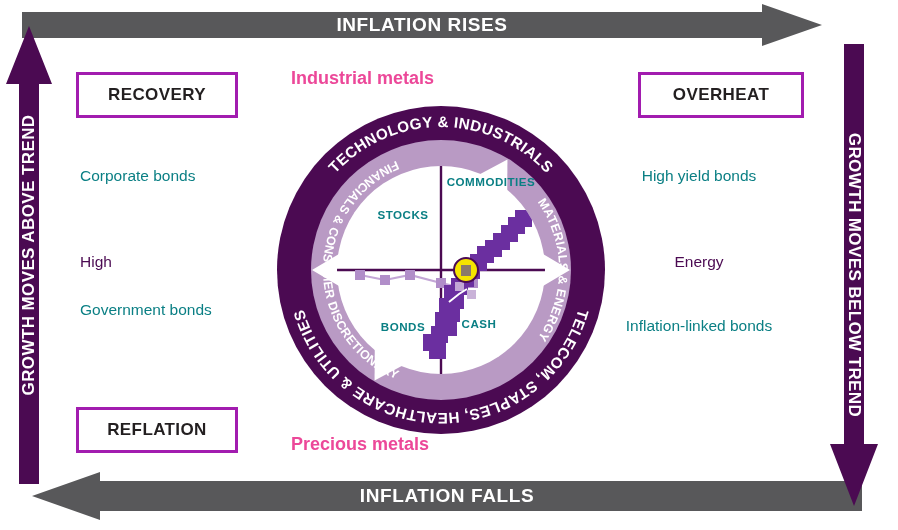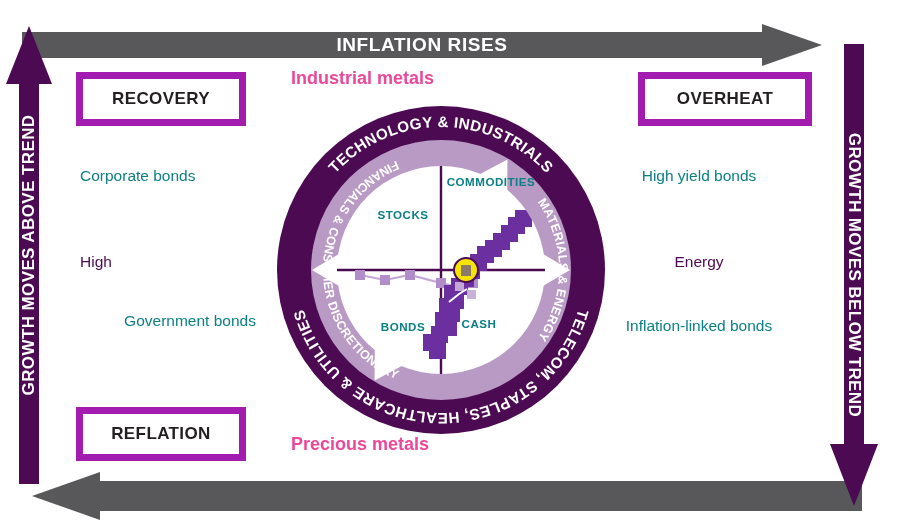--- a/index.html
+++ b/index.html
@@ -9,56 +9,56 @@
   }
   .stage{position:absolute;inset:0;}
 
   
   .harrow{position:absolute;display:flex;align-items:center;justify-content:center;}
   .harrow svg{position:absolute;inset:0;}
   .harrow .lbl{
     position:relative;z-index:2;color:#ffffff;font-weight:bold;
     font-size:19px;letter-spacing:.6px;
   }
-  #arrow-top{left:22px;top:24px;width:800px;height:42px;}
+  #arrow-top{left:22px;top:4px;width:800px;height:42px;}
   #arrow-bottom{left:32px;top:472px;width:830px;height:48px;}
 
   
   .varrow{position:absolute;}
   .varrow svg{position:absolute;inset:0;}
   .varrow .vlbl{
     position:absolute;left:50%;top:50%;
     color:#ffffff;font-weight:bold;font-size:17px;letter-spacing:.4px;
     white-space:nowrap;z-index:2;
   }
   #arrow-left{left:6px;top:26px;width:46px;height:458px;}
   #arrow-left .vlbl{transform:translate(-50%,-50%) rotate(-90deg);}
   #arrow-right{left:830px;top:44px;width:48px;height:462px;}
   #arrow-right .vlbl{transform:translate(-50%,-50%) rotate(90deg);}
 
   
   .phase-box{
-    position:absolute;border:7px solid #a21caf;background:#fff;
+    position:absolute;border:3px solid #a21caf;background:#fff;
     display:flex;align-items:center;justify-content:center;
     color:#231f20;font-weight:bold;font-size:17px;letter-spacing:.4px;
   }
   #box-recovery  {left:76px; top:72px;  width:156px;height:40px;}
   #box-overheat  {left:638px;top:72px;  width:160px;height:40px;}
   #box-reflation {left:76px; top:407px; width:156px;height:40px;}
   #box-stagflation{left:638px;top:407px;width:160px;height:40px;}
 
   
   .asset{position:absolute;font-weight:normal;font-size:15.5px;line-height:1.28;}
   .asset.teal{color:#0a7f84;}
   .asset.purple{color:#4b0a52;}
   .side-left  .asset{left:80px;text-align:left;width:220px;}
   .side-right .asset{right:84px;text-align:center;width:230px;}
   #a-corporate   {top:166px;}
   #a-softs       {top:252px;}
-  #a-government  {top:311px;text-align:center;}
+  #a-government  {top:300px;}
   #a-highyield   {top:166px;}
   #a-energy      {top:252px;}
   #a-inflation   {top:316px;}
 
   
   .circ-cap{
     position:absolute;width:300px;text-align:left;left:291px;
     color:#ec4899;font-weight:bold;font-size:18px;
   }
   #cap-top{top:68px;}
@@ -84,20 +84,21 @@
     <svg viewBox="0 0 800 42" preserveAspectRatio="none">
       <polygon points="0,8 740,8 740,0 800,21 740,42 740,34 0,34" fill="#58585a"></polygon>
     </svg>
     <span class="lbl">INFLATION RISES</span>
   </div>
 
   <div class="harrow" id="arrow-bottom">
     <svg viewBox="0 0 830 48" preserveAspectRatio="none">
       <polygon points="830,9 68,9 68,0 0,24 68,48 68,39 830,39" fill="#58585a"></polygon>
     </svg>
+    <span class="lbl">INFLATION FALLS</span>
   </div>
 
   <div class="varrow" id="arrow-left">
     <svg viewBox="0 0 46 458" preserveAspectRatio="none">
       <polygon points="23,0 46,58 33,58 33,458 13,458 13,58 0,58" fill="#4b0a52"></polygon>
     </svg>
     <span class="vlbl">GROWTH MOVES ABOVE TREND</span>
   </div>
 
   <div class="varrow" id="arrow-right">

